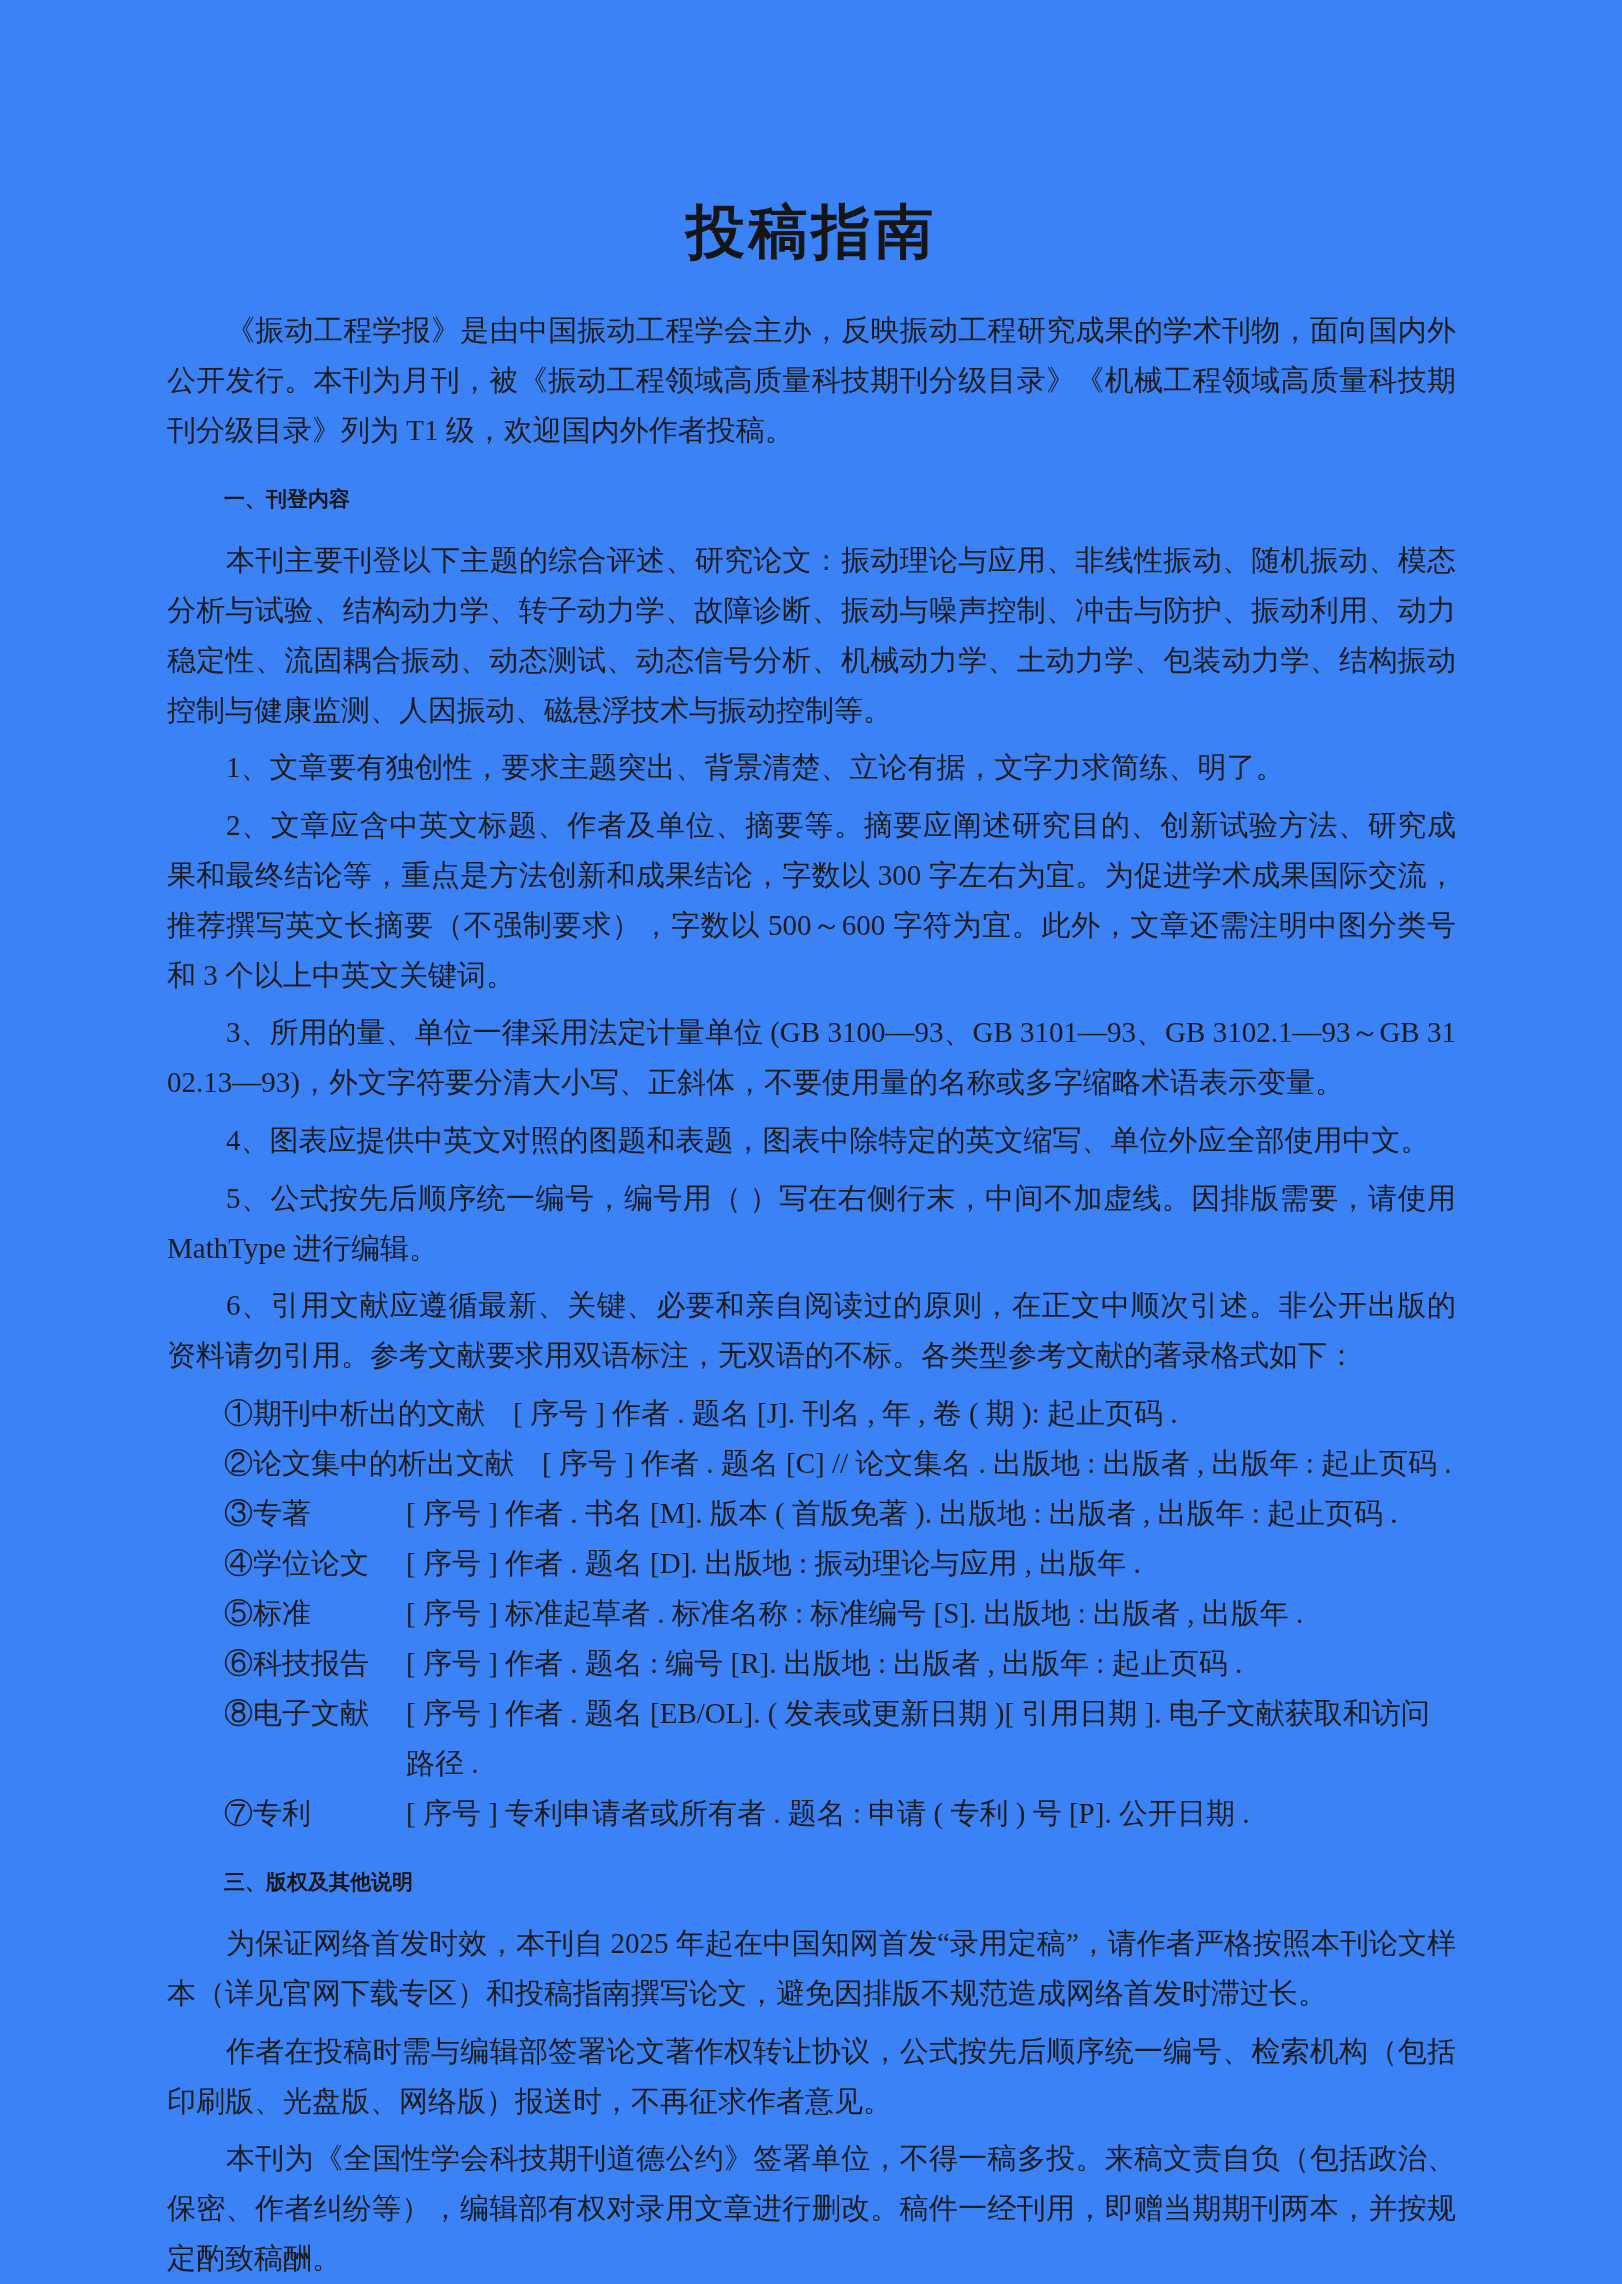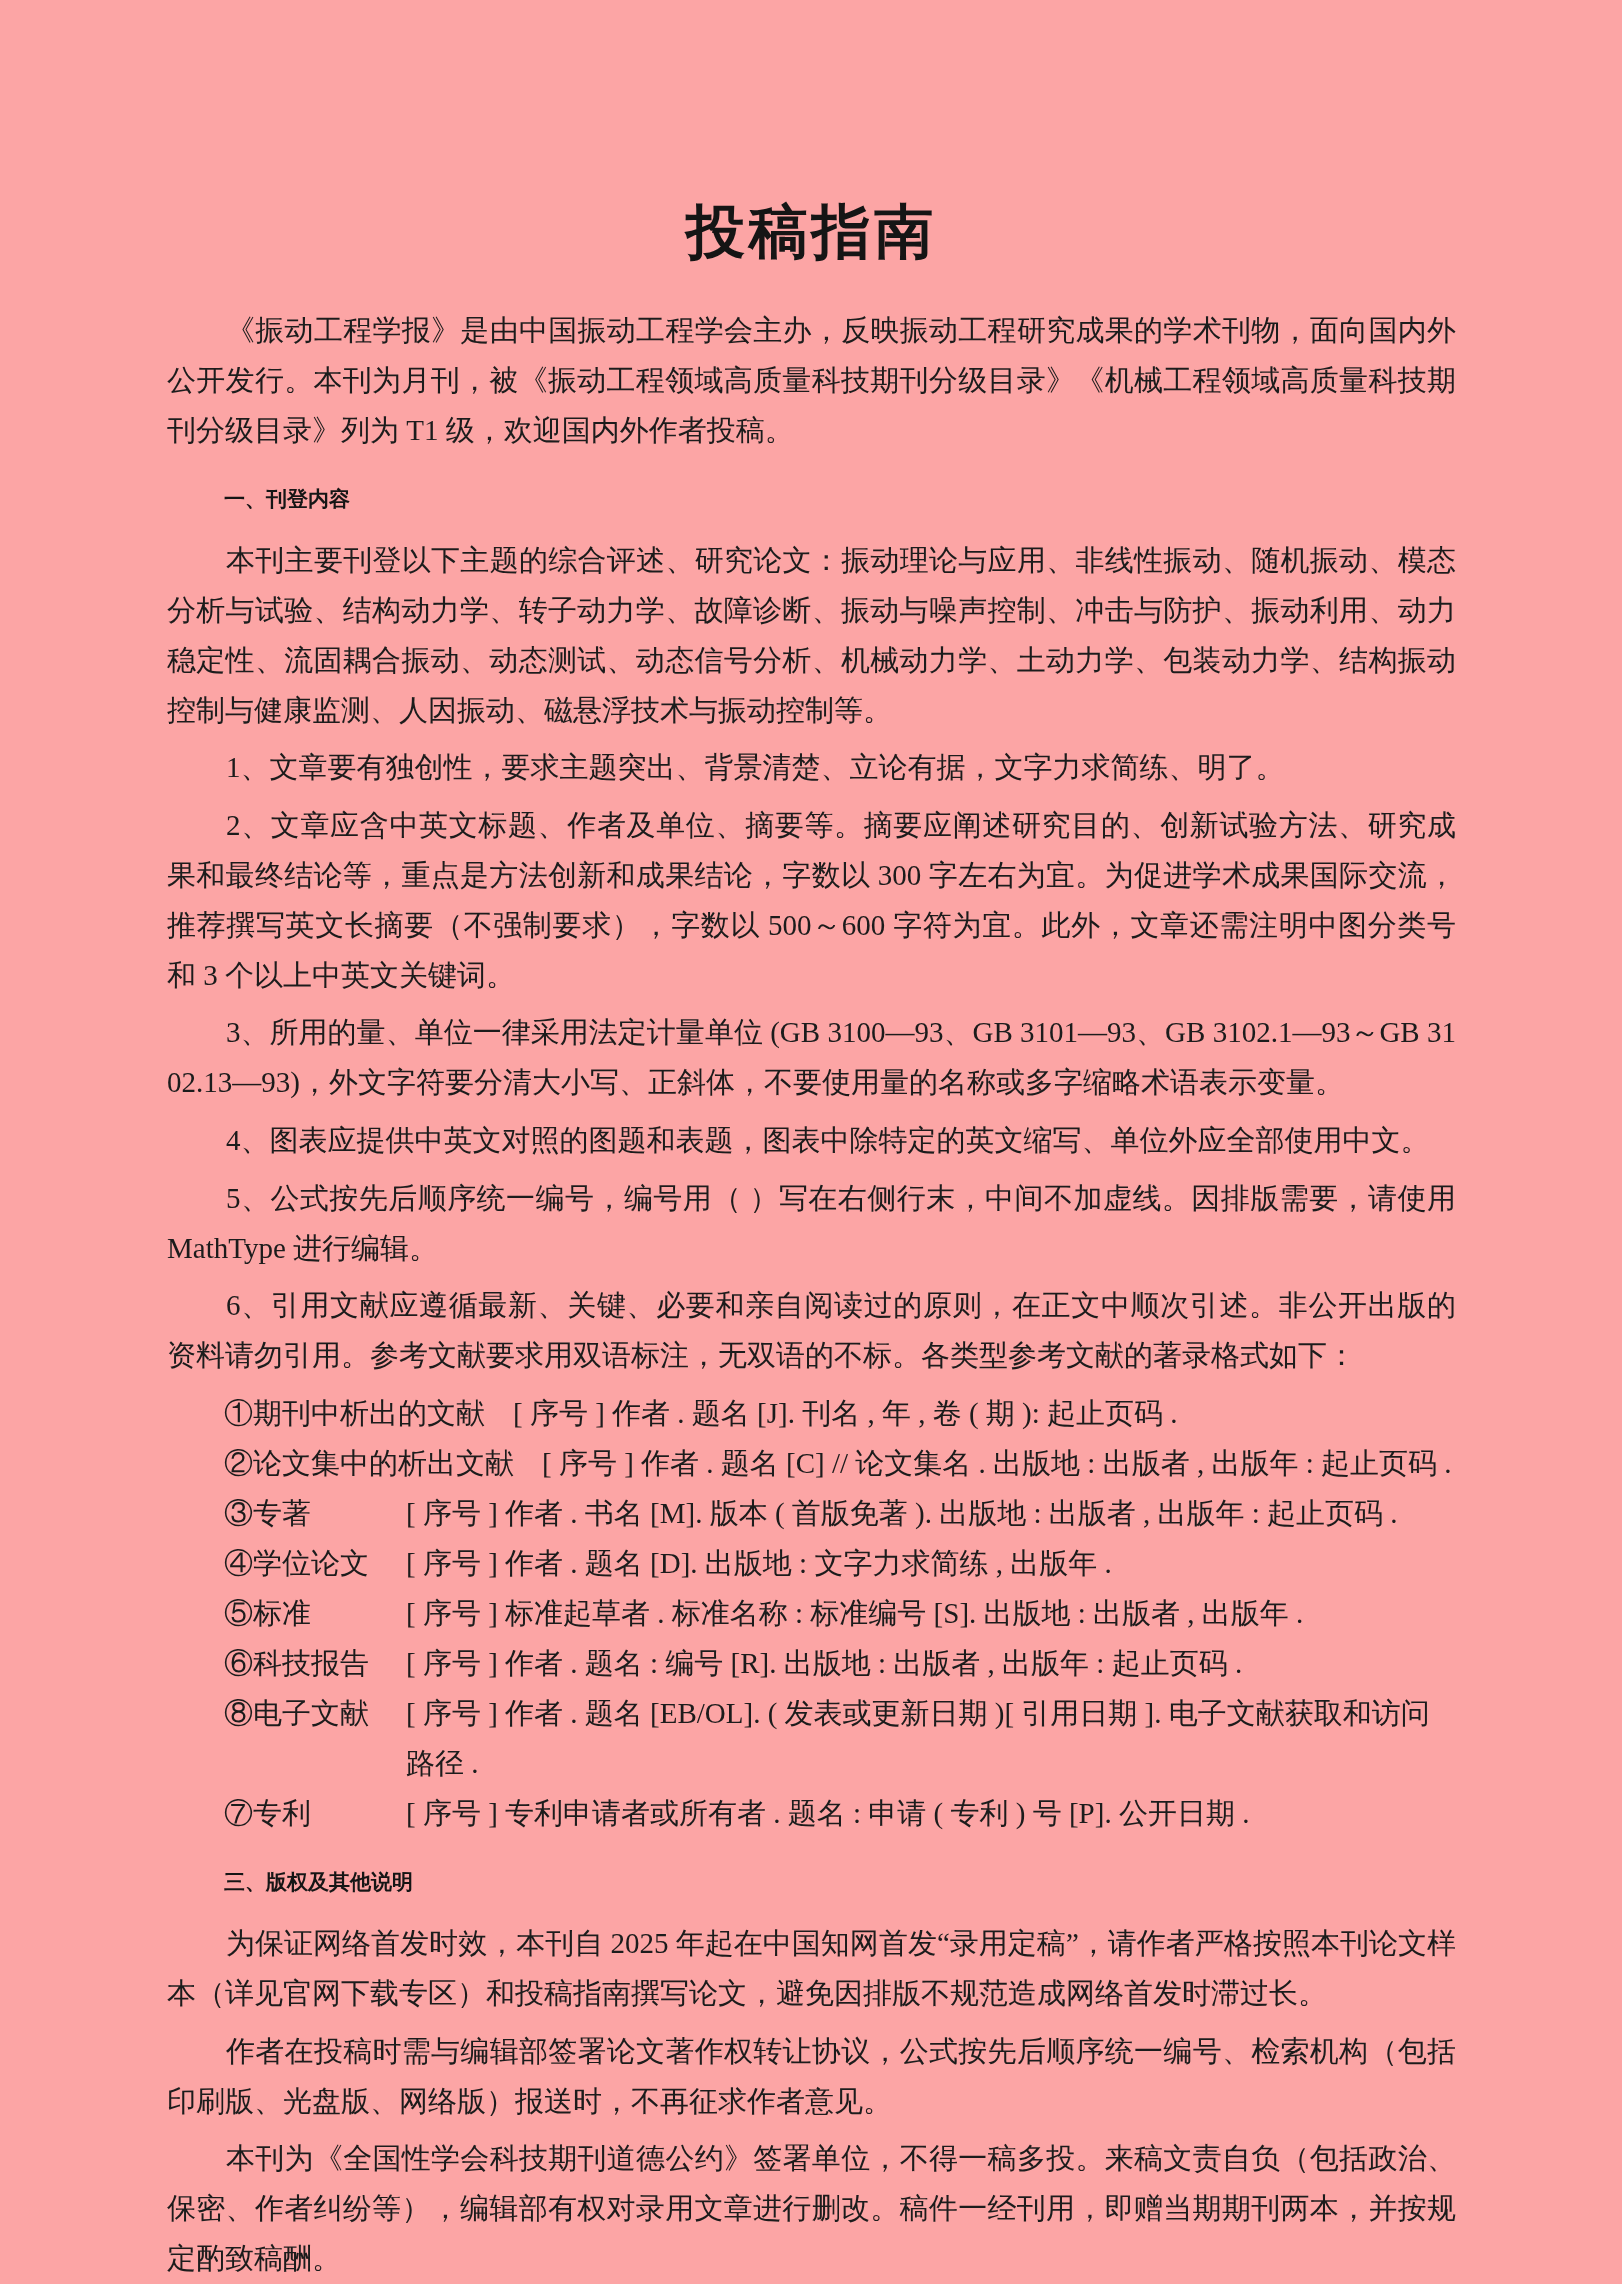--- a/index.html
+++ b/index.html
@@ -5,21 +5,21 @@
   html, body {
     margin: 0;
     padding: 0;
     background: #ffffff;
   }
   .page {
     position: relative;
     width: 1623px;
     height: 2284px;
     box-sizing: border-box;
-    background: #fca5a5;
+    background: #3b82f6;
     color: #1c1c1c;
     padding: 191px 167px 0 167px;
     font-family: "Liberation Serif", "DejaVu Serif", serif;
     font-size: 29px;
     line-height: 50px;
     overflow: hidden;
   }
   .doc-title {
     font-family: "Liberation Sans", "DejaVu Sans", sans-serif;
     font-weight: bold;
@@ -94,21 +94,21 @@
       <div class="ref-item">
         <span class="ref-label">②论文集中的析出文献</span>
         <span class="ref-format">[ 序号 ] 作者 . 题名 [C] // 论文集名 . 出版地 : 出版者 , 出版年 : 起止页码 .</span>
       </div>
       <div class="ref-item">
         <span class="ref-label">③专著</span>
         <span class="ref-format">[ 序号 ] 作者 . 书名 [M]. 版本 ( 首版免著 ). 出版地 : 出版者 , 出版年 : 起止页码 .</span>
       </div>
       <div class="ref-item">
         <span class="ref-label">④学位论文</span>
-        <span class="ref-format">[ 序号 ] 作者 . 题名 [D]. 出版地 : 文字力求简练 , 出版年 .</span>
+        <span class="ref-format">[ 序号 ] 作者 . 题名 [D]. 出版地 : 振动理论与应用 , 出版年 .</span>
       </div>
       <div class="ref-item">
         <span class="ref-label">⑤标准</span>
         <span class="ref-format">[ 序号 ] 标准起草者 . 标准名称 : 标准编号 [S]. 出版地 : 出版者 , 出版年 .</span>
       </div>
       <div class="ref-item">
         <span class="ref-label">⑥科技报告</span>
         <span class="ref-format">[ 序号 ] 作者 . 题名 : 编号 [R]. 出版地 : 出版者 , 出版年 : 起止页码 .</span>
       </div>
       <div class="ref-item">

